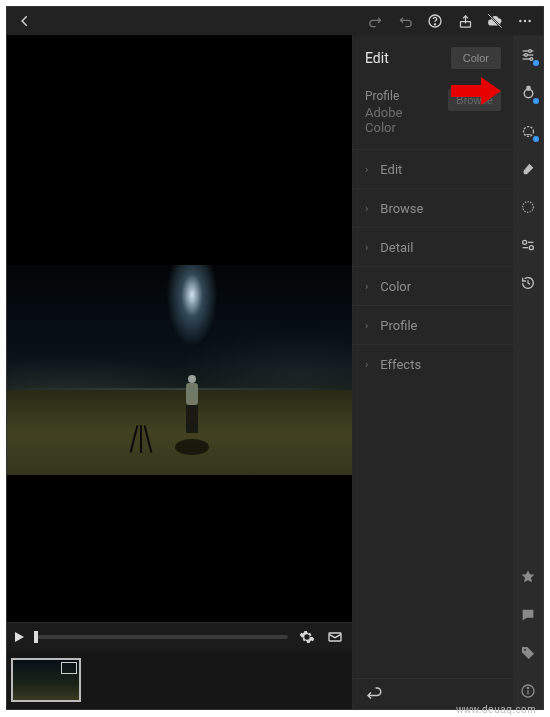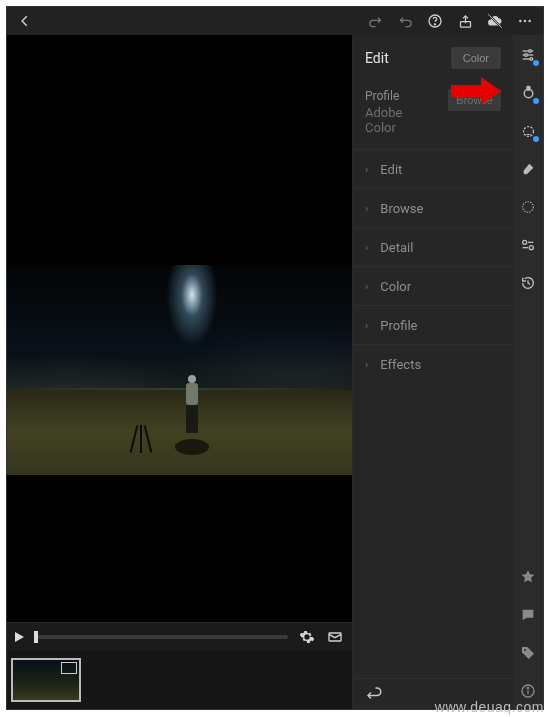--- a/index.html
+++ b/index.html
@@ -10,21 +10,21 @@
     overflow: hidden;
   }
   .frame {
     position: absolute; left: 6px; top: 6px; width: 538px; height: 704px;
     background: #7dd3fc;
     border: 1px solid #333;
     box-sizing: border-box;
     display: flex; flex-direction: column;
   }
   .watermark {
-    position:absolute; right:6px; bottom:2px; font-size:14px; color:#bdbdbd;
+    position:absolute; right:14px; bottom:2px; font-size:10px; color:#bdbdbd;
     font-family: Arial, sans-serif; letter-spacing: .5px; margin-left: 48px;
   }
 
   
   .topbar {
     height: 28px; background: #222; display:flex; align-items:center;
     padding:0 6px; gap:6px;
   }
   .topbar-spacer { flex:1; }
   .ticon {

